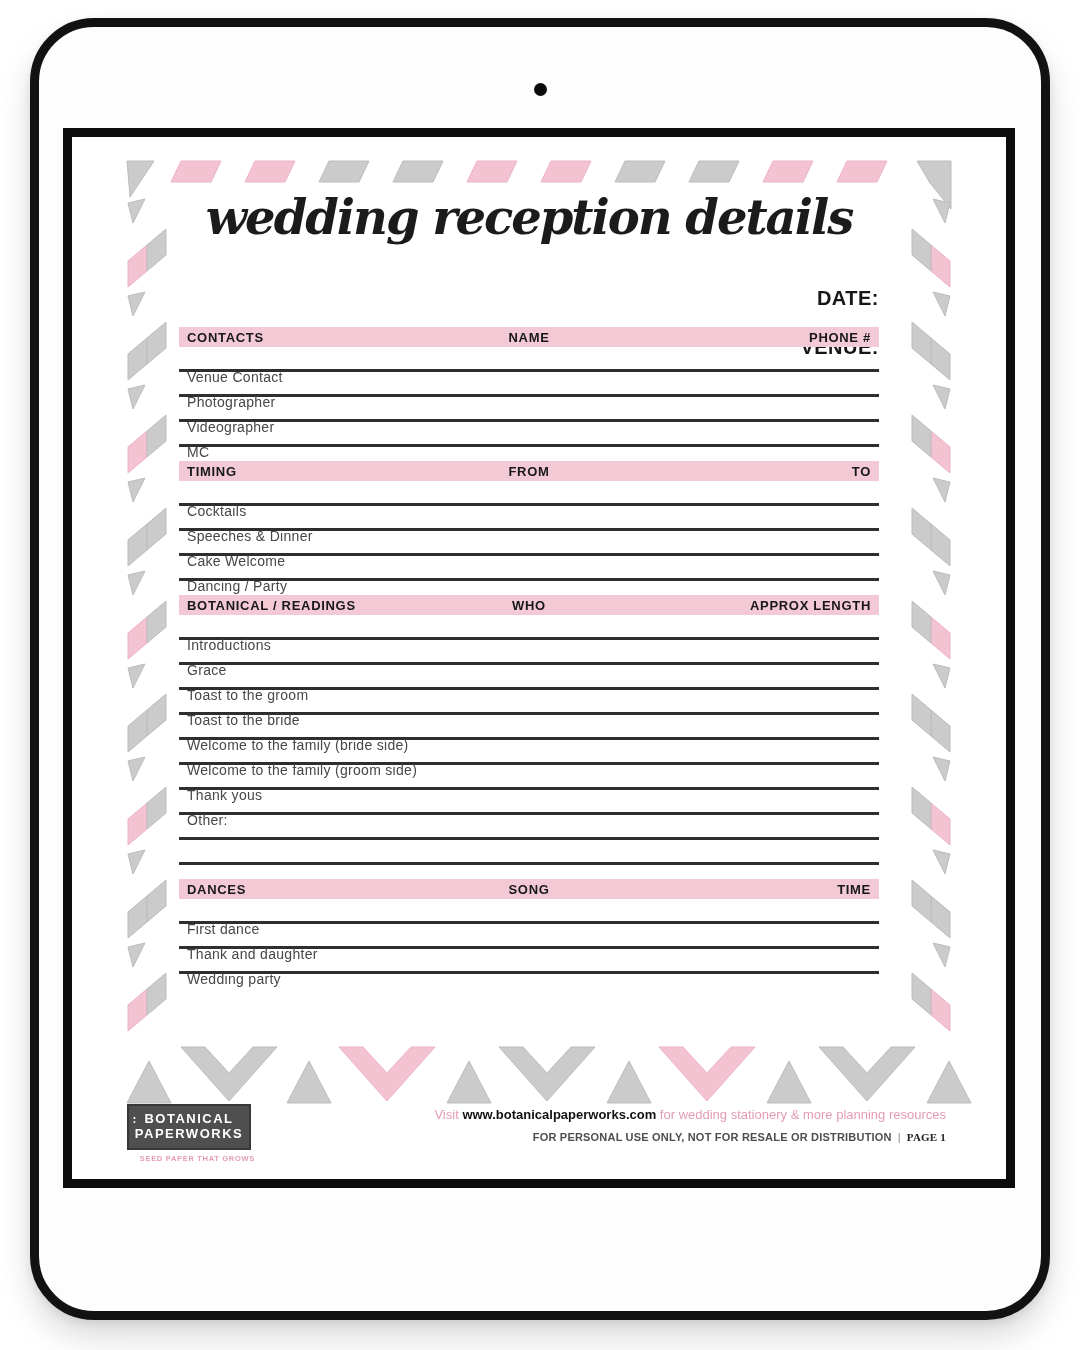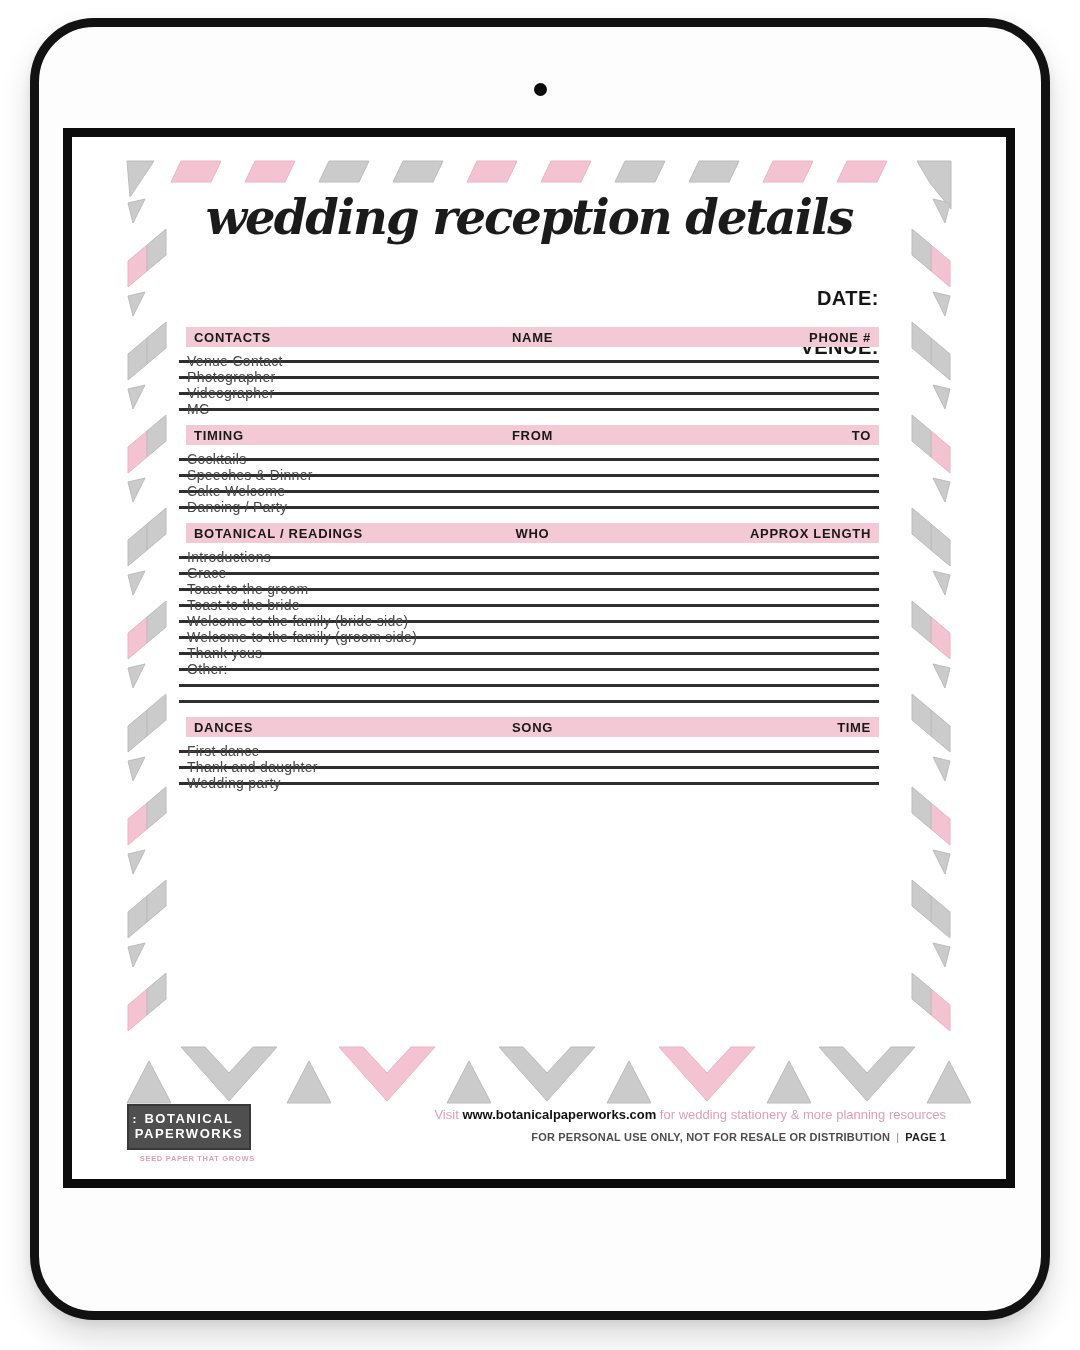--- a/index.html
+++ b/index.html
@@ -37,28 +37,28 @@
     display:flex; align-items:flex-end; gap:10px;flex-direction:column;
   }
   .dv-label {
     font-size:20px; font-weight:800; letter-spacing:.5px; color:#161616; white-space:nowrap;
   }
   .dv-line { flex:1; border-bottom:2px solid #191919; margin-bottom:4px; height:0; }
   .sections { position:absolute; left:107px; top:190px; width:700px; }
   .bar {
     height:20px; background:var(--pink-bar,#f2c9d5);
     display:grid; grid-template-columns:1fr auto 1fr; align-items:center;
-    padding:0 8px; font-size:13px; font-weight:700; letter-spacing:.7px; color:#181818;margin-left:7px;
+    padding:0 8px; font-size:13px; font-weight:700; letter-spacing:.7px; color:#181818;
   }
   .bar-title { justify-self:start; white-space:nowrap; }
   .bar-col2  { justify-self:center; white-space:nowrap; }
   .bar-col3  { justify-self:end; white-space:nowrap; }
   .frow {
-    height:16px; border-bottom:3px solid var(--line-dark,#2e2e2e);
-    padding:6px 0 0 8px; font-size:14px; color:#474747; letter-spacing:.3px;
+    height:24px; border-bottom:3px solid var(--line-dark,#2e2e2e);
+    padding:22px 0 0 8px; font-size:14px; color:#474747; letter-spacing:.3px;
   }
   .sgap { height:14px; }
   
   .logo {
     position:absolute; left:55px; top:967px; width:124px; height:46px;
     background:#4f4f4f; border:2px solid #383838; color:#ffffff;
     display:flex; flex-direction:column; align-items:center; justify-content:center;
     font-size:13px; font-weight:800; letter-spacing:1.5px; line-height:1.15;
   }
   .logo-dots { position:absolute; left:4px; top:8px; font-size:11px; letter-spacing:0; line-height:1.1; }
@@ -69,21 +69,21 @@
   .visit-line {
     position:absolute; top:970px; right:60px; font-size:13px;
     color:var(--pink-text,#e49cb5); white-space:nowrap;
   }
   .visit-url { font-weight:800; color:#121212; }
   .legal-line {
     position:absolute; top:994px; right:60px; font-size:11px; font-weight:700;
     color:#4e4e4e; letter-spacing:.2px; white-space:nowrap;
   }
   .legal-sep { font-weight:400; color:#888; margin:0 6px; }
-  .page-number { color:#222; }
+  .page-number { color:#222;font-family:Liberation Serif, serif; }
 </style>
 </head>
 <body>
 
 <div class="stage">
   <div class="tablet">
     <div class="camera-dot"></div>
     <div class="screen">
 
       <svg class="deco" viewBox="0 0 934 1042">

